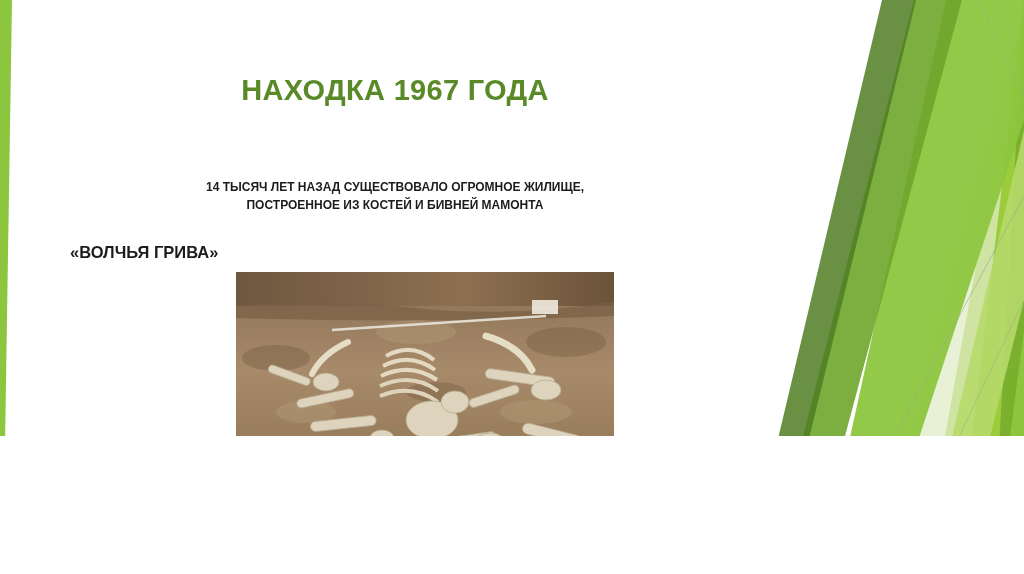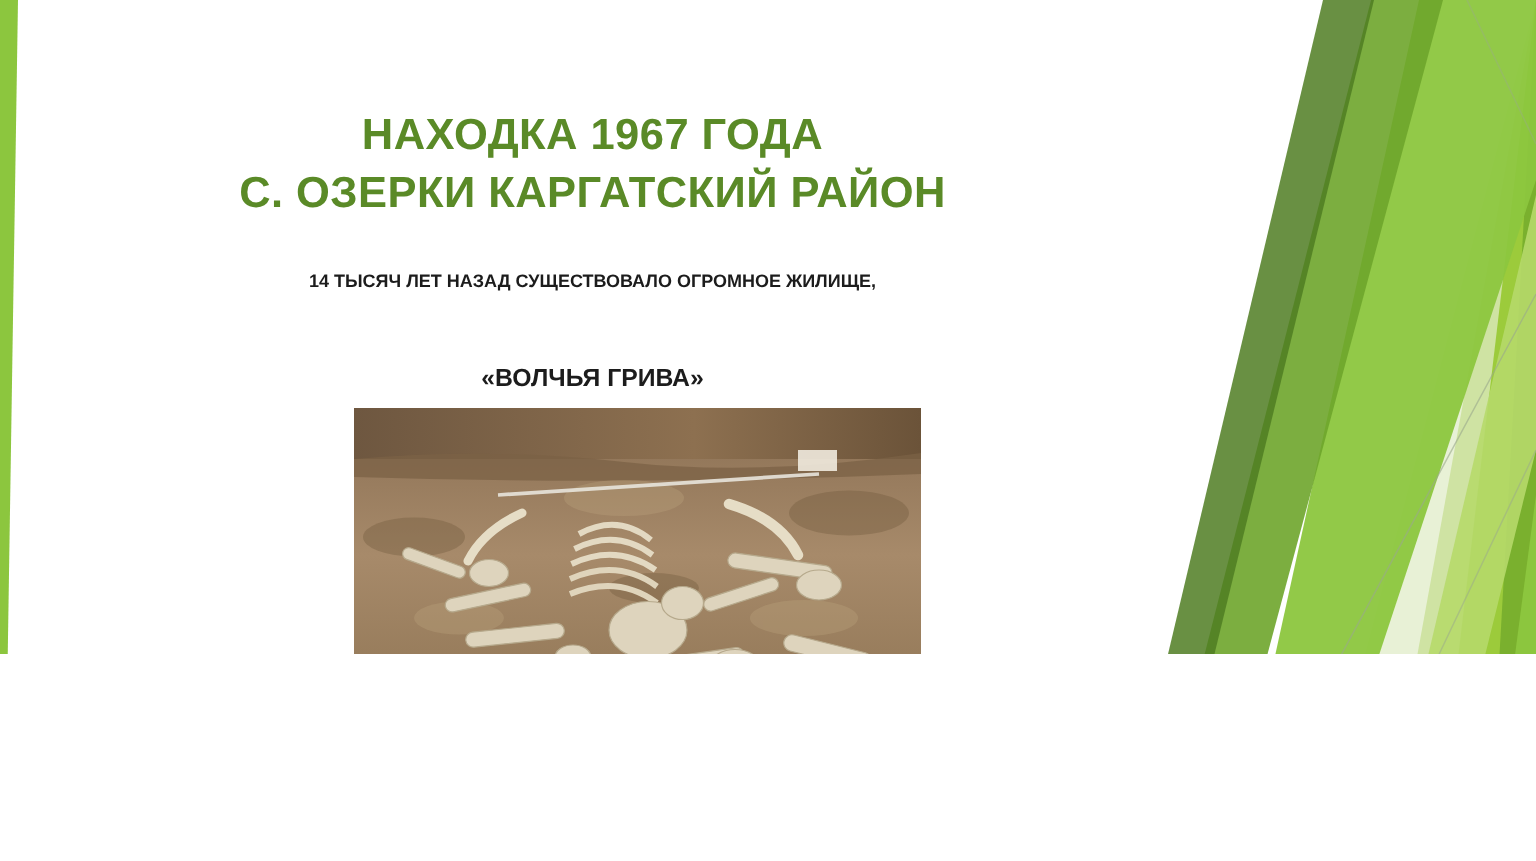--- a/index.html
+++ b/index.html
@@ -70,21 +70,20 @@
     font-weight: bold;
     line-height: 1.52;
   }
   .subtitle .line { display: block; }
 
   .quote {
     position: absolute;
     top: 243px;
     left: 70px;
     width: 650px;
-    text-align: center;
     color: #1c1c1c;
     font-size: 16.5px;
     font-weight: bold;
   }
 
   
   .photo {
     position: absolute;
     left: 236px;
     top: 272px;
@@ -120,25 +119,25 @@
       <line x1="300" y1="196" x2="96" y2="574" stroke="#9aa98c" stroke-width="1" opacity="0.6"></line>
       <line x1="300" y1="300" x2="170" y2="574" stroke="#9aa98c" stroke-width="1" opacity="0.5"></line>
       <line x1="254" y1="0" x2="300" y2="96" stroke="#9aa98c" stroke-width="1" opacity="0.4"></line>
     </svg>
   </div>
 
   <div class="content">
 
     <h1 class="title">
       <span class="line">НАХОДКА 1967 ГОДА</span>
-      <span class="line">С. ОЗЕРКИ КАРГАТСКИЙ РАЙОН</span>
     </h1>
 
     <div class="subtitle">
       <span class="line">14 ТЫСЯЧ ЛЕТ НАЗАД СУЩЕСТВОВАЛО ОГРОМНОЕ ЖИЛИЩЕ,</span>
+      <span class="line">ПОСТРОЕННОЕ ИЗ КОСТЕЙ И БИВНЕЙ МАМОНТА</span>
     </div>
 
     <div class="quote">«ВОЛЧЬЯ ГРИВА»</div>
 
     <div class="photo">
       <svg width="378" height="218" viewBox="0 0 378 218" xmlns="http://www.w3.org/2000/svg">
         <defs>
           <linearGradient id="soil" x1="0" y1="0" x2="0" y2="1">
             <stop offset="0%" stop-color="#8a6f53"></stop>
             <stop offset="45%" stop-color="#a78a6a"></stop>

